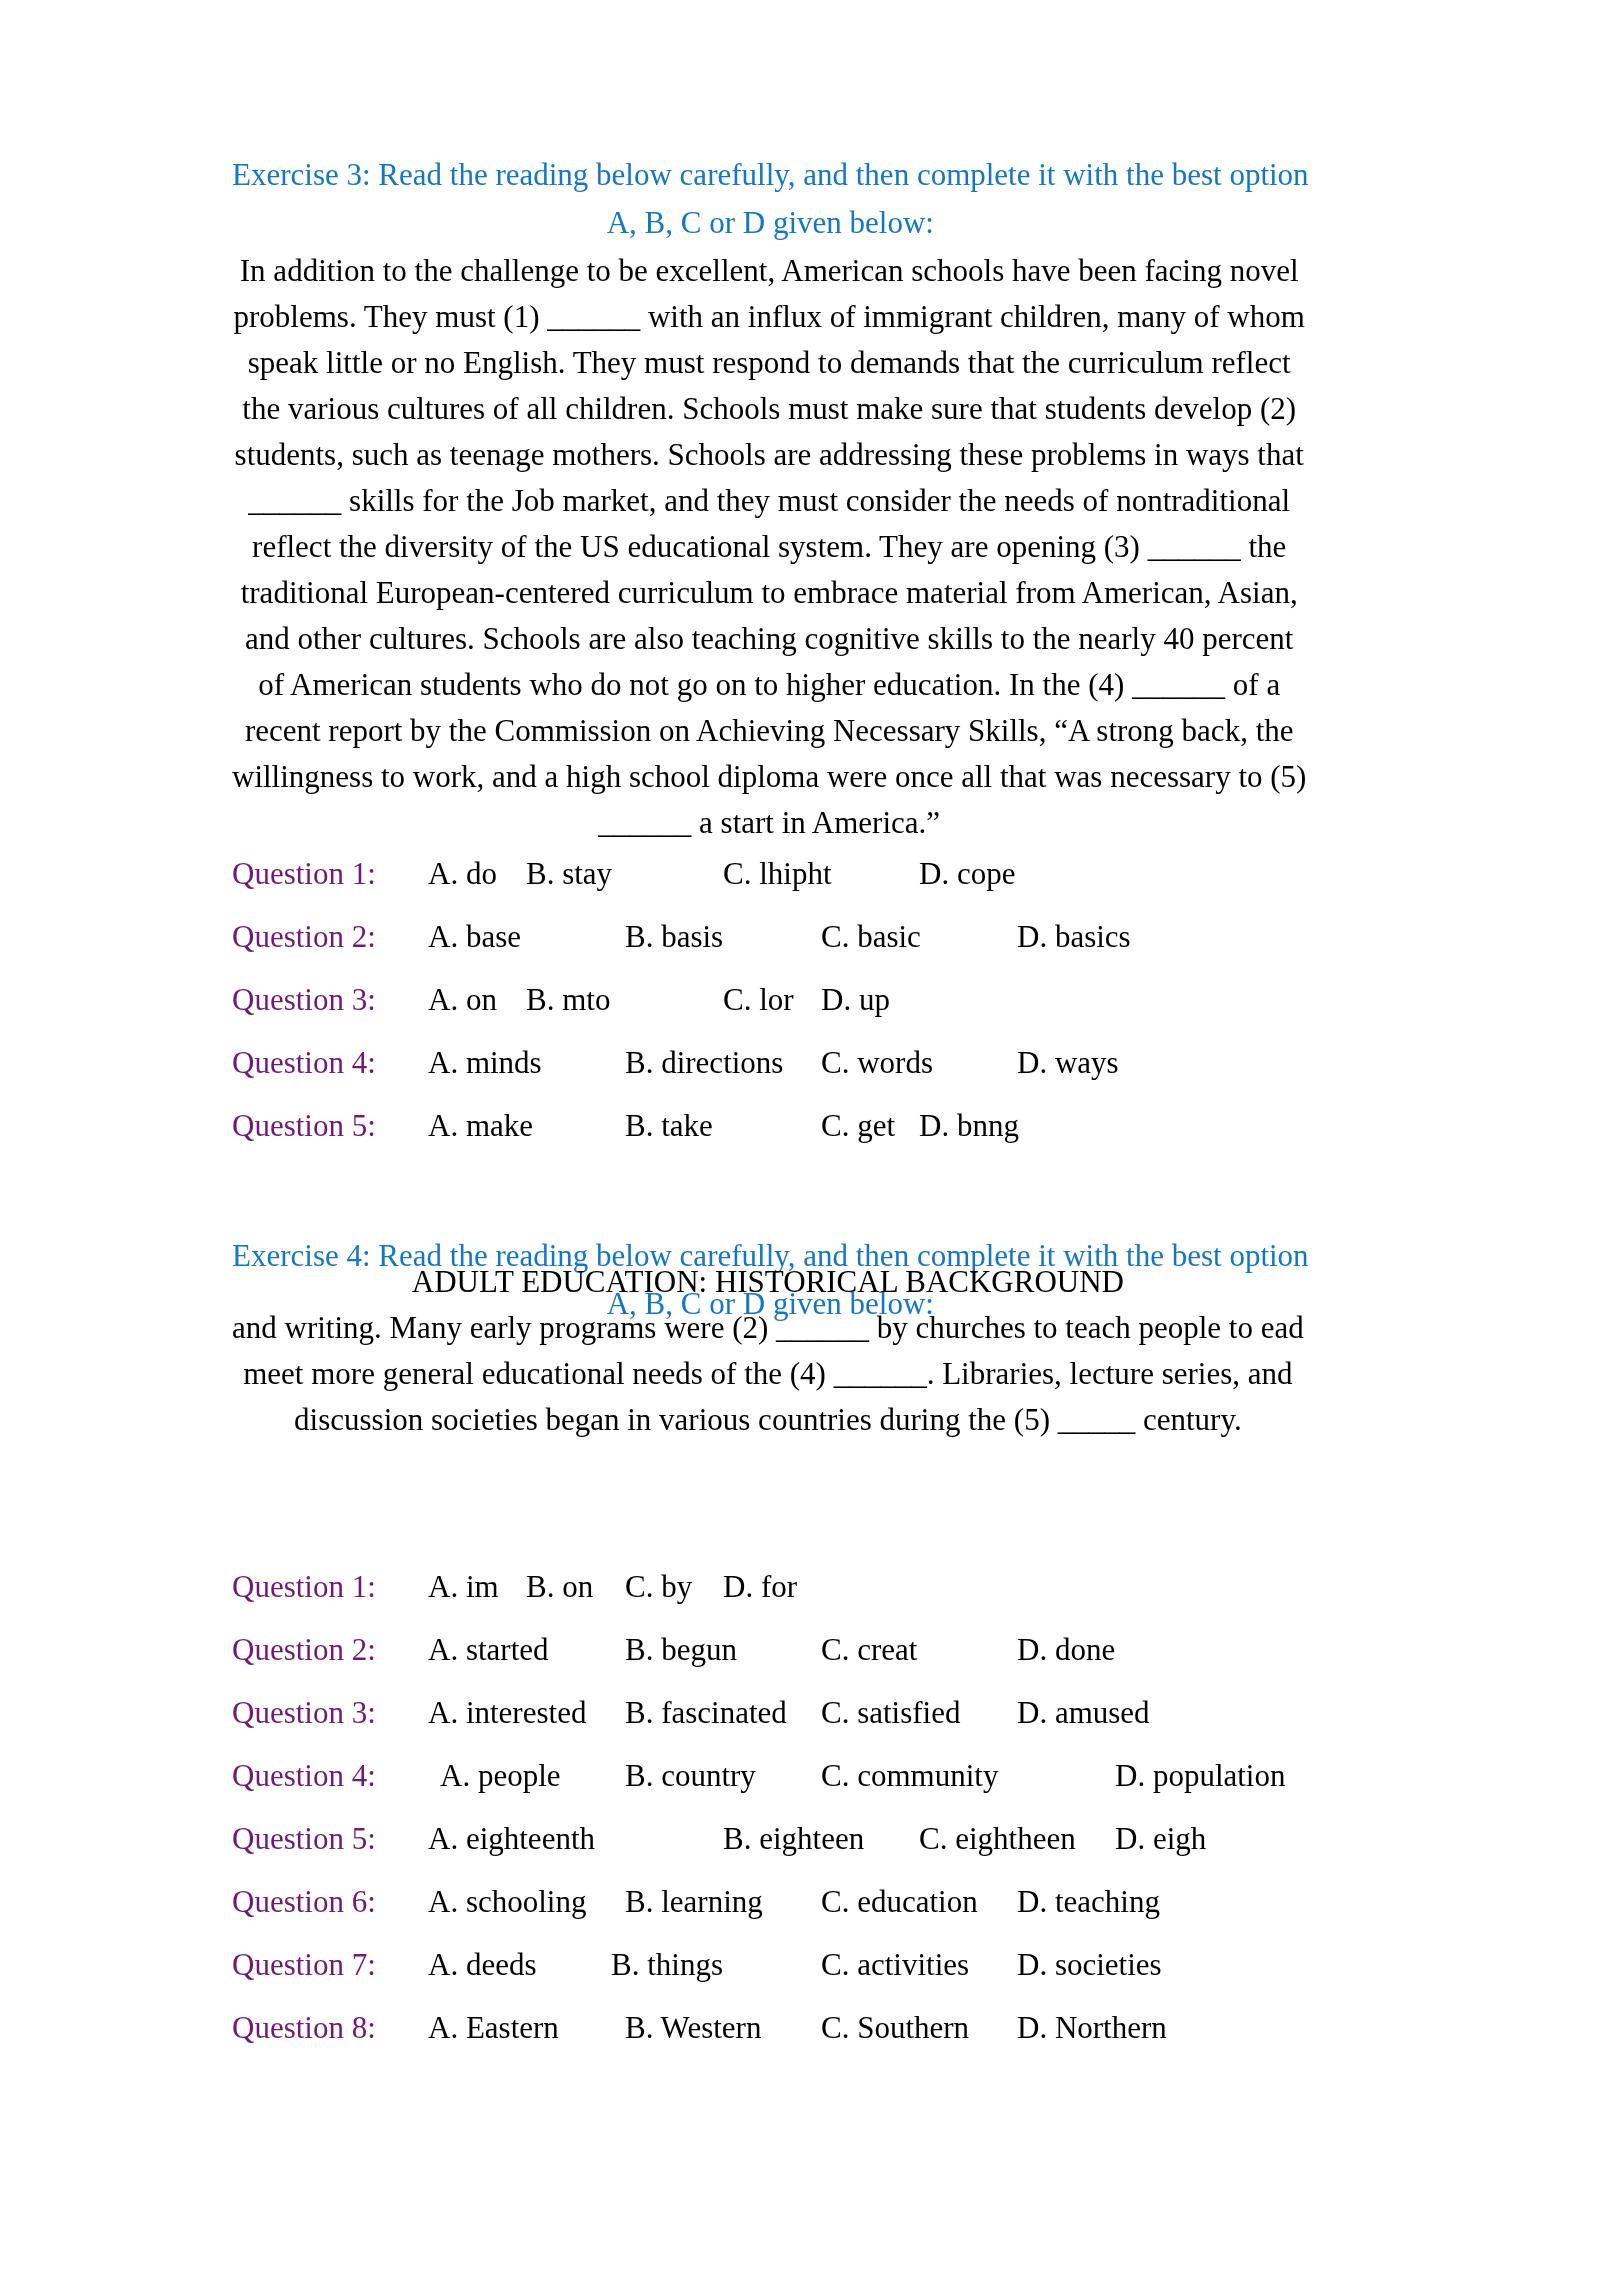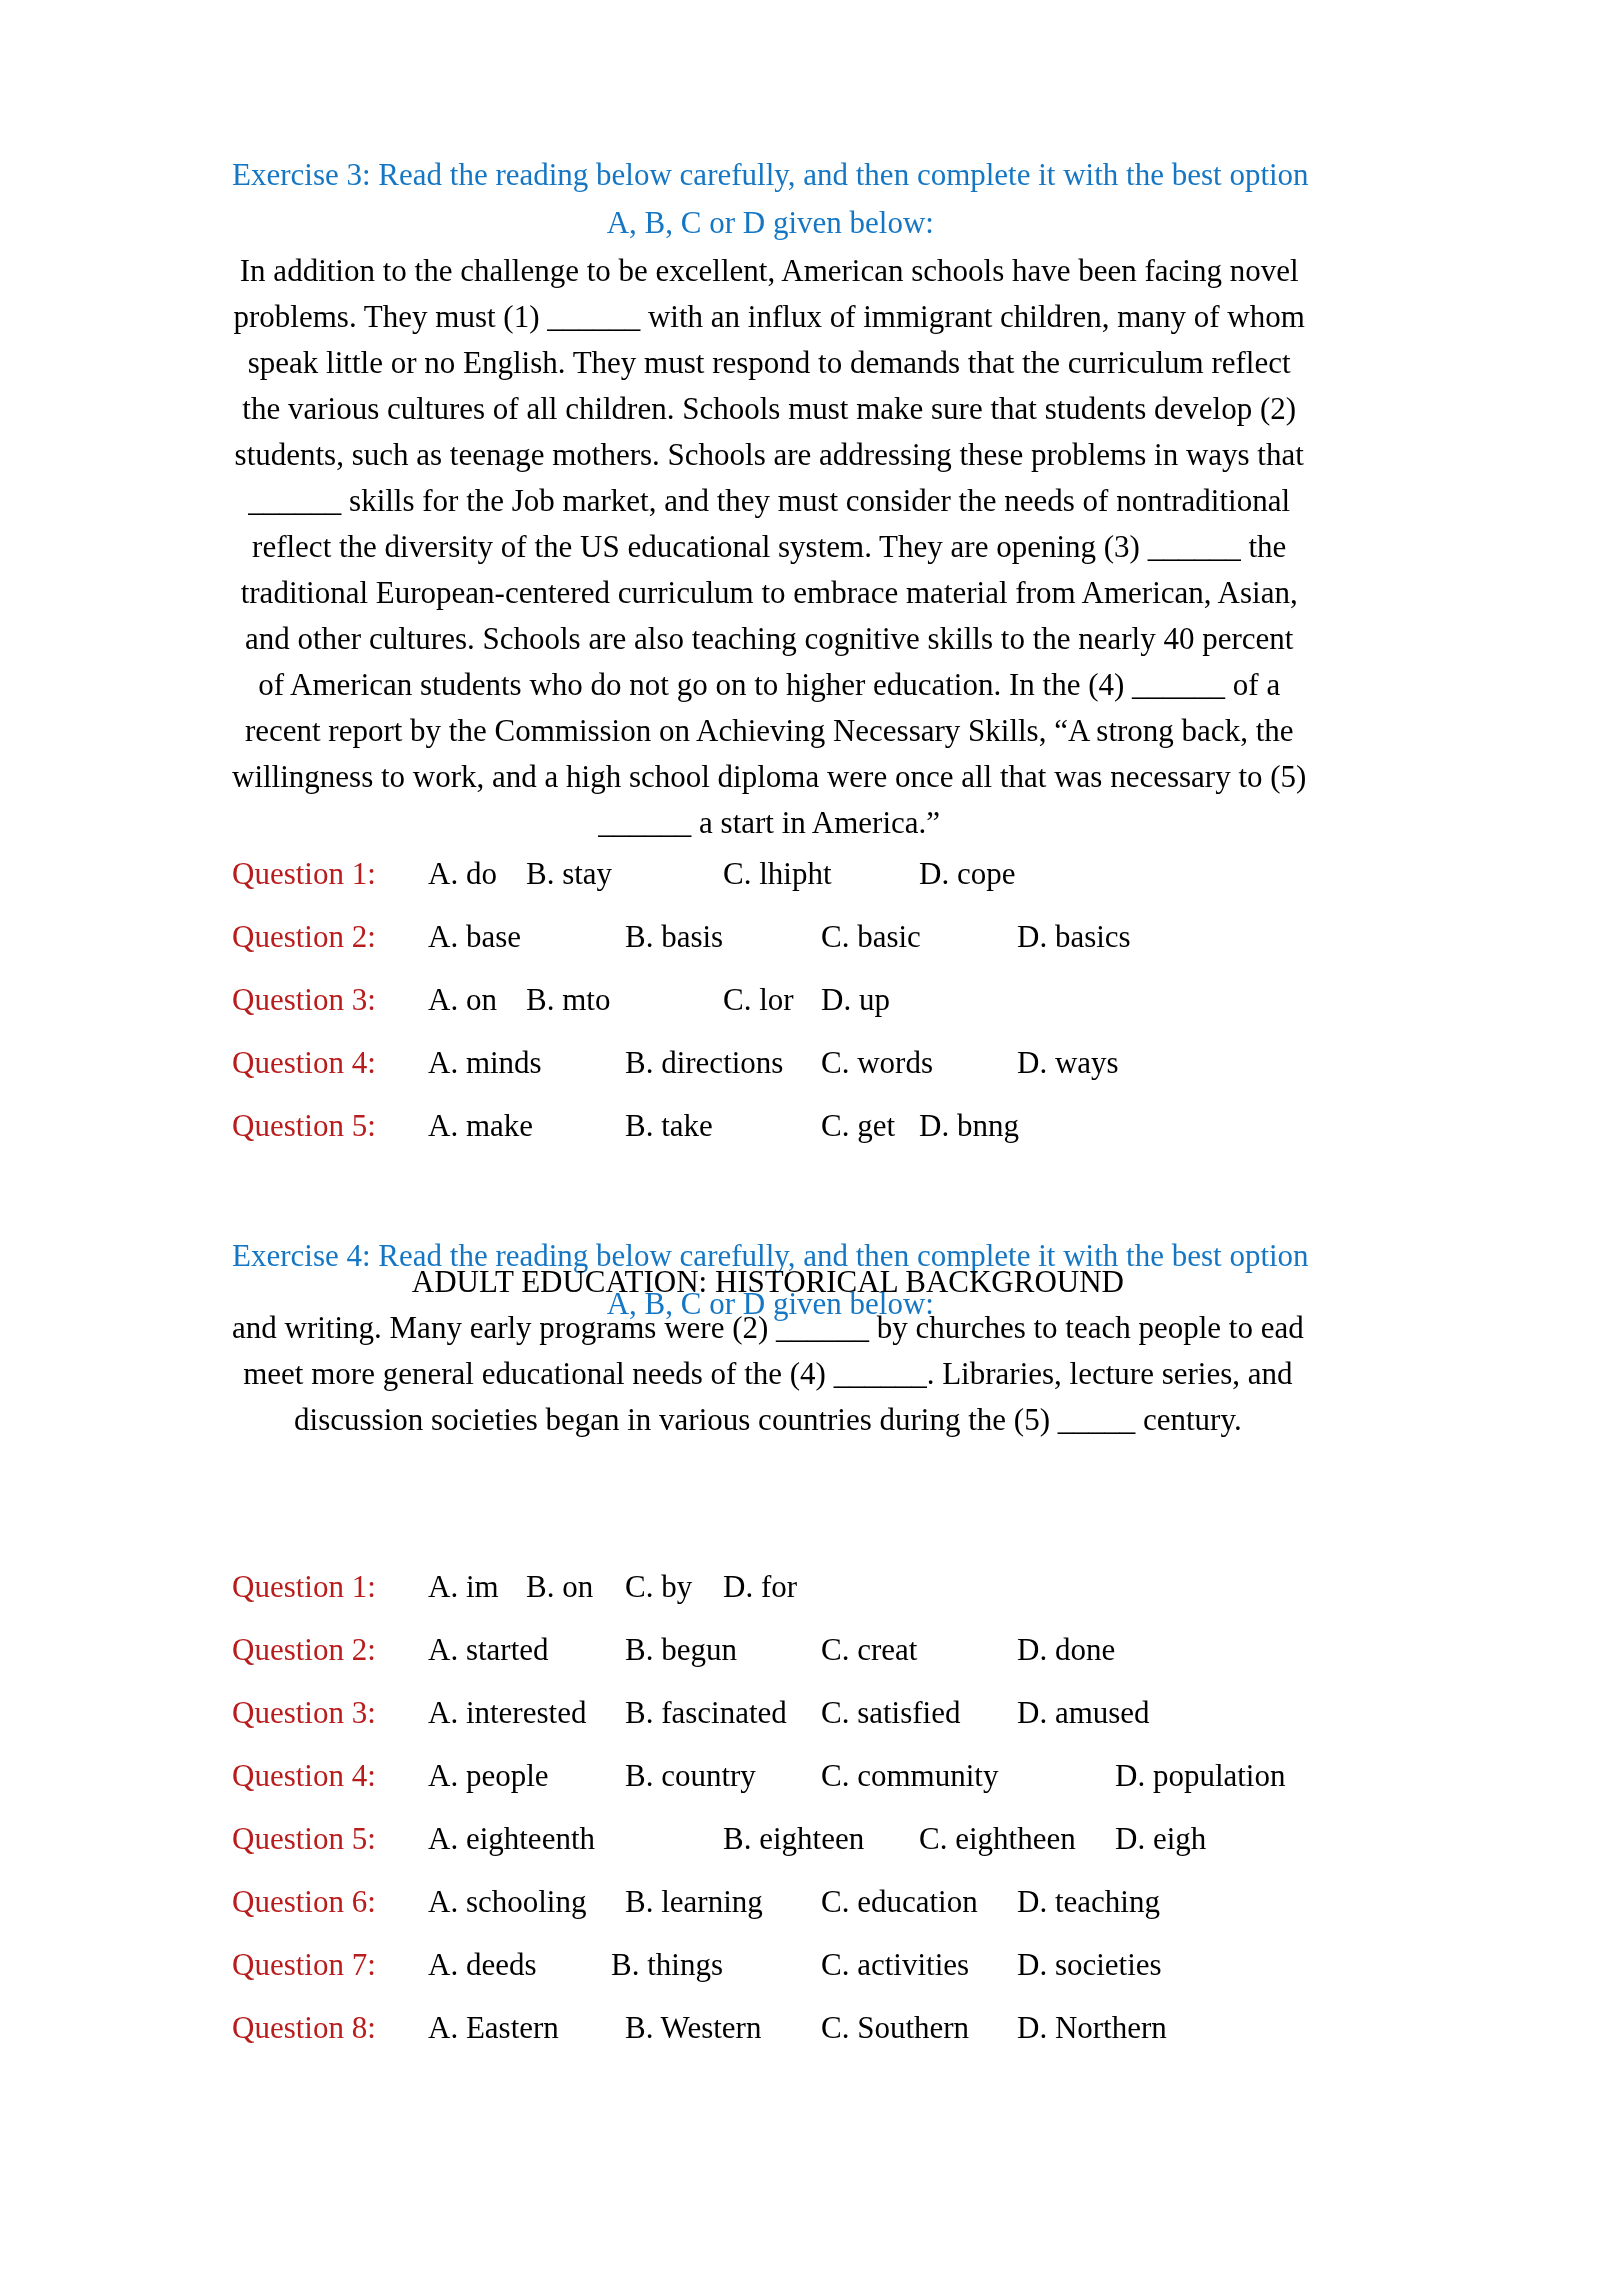--- a/index.html
+++ b/index.html
@@ -23,21 +23,21 @@
     line-height: 46px;
     white-space: nowrap;
   }
   .qrow {
     position: relative;
     height: 63px;
     font-size: 31px;
     line-height: 46px;
     white-space: nowrap;
   }
-  .qlabel { color: #b91c1c; }
+  .qlabel { color: #701a75; }
   .opt { position: absolute; top: 0; }
 </style>
 </head>
 <body>
 
 <div>
 
   <div class="sec" style="top:151px;">
     <div class="heading-line">Exercise 3: Read the reading below carefully, and then complete it with the best option</div>
     <div class="heading-line">A, B, C or D given below:</div>
@@ -126,21 +126,21 @@
     </div>
     <div class="qrow">
       <span class="qlabel">Question 3:</span>
       <span class="opt" style="left:196px">A. interested</span>
       <span class="opt" style="left:393px">B. fascinated</span>
       <span class="opt" style="left:589px">C. satisfied</span>
       <span class="opt" style="left:785px">D. amused</span>
     </div>
     <div class="qrow">
       <span class="qlabel">Question 4:</span>
-      <span class="opt" style="left:196px">A. people</span>
+      <span class="opt" style="left:208px">A. people</span>
       <span class="opt" style="left:393px">B. country</span>
       <span class="opt" style="left:589px">C. community</span>
       <span class="opt" style="left:883px">D. population</span>
     </div>
     <div class="qrow">
       <span class="qlabel">Question 5:</span>
       <span class="opt" style="left:196px">A. eighteenth</span>
       <span class="opt" style="left:491px">B. eighteen</span>
       <span class="opt" style="left:687px">C. eightheen</span>
       <span class="opt" style="left:883px">D. eigh</span>

